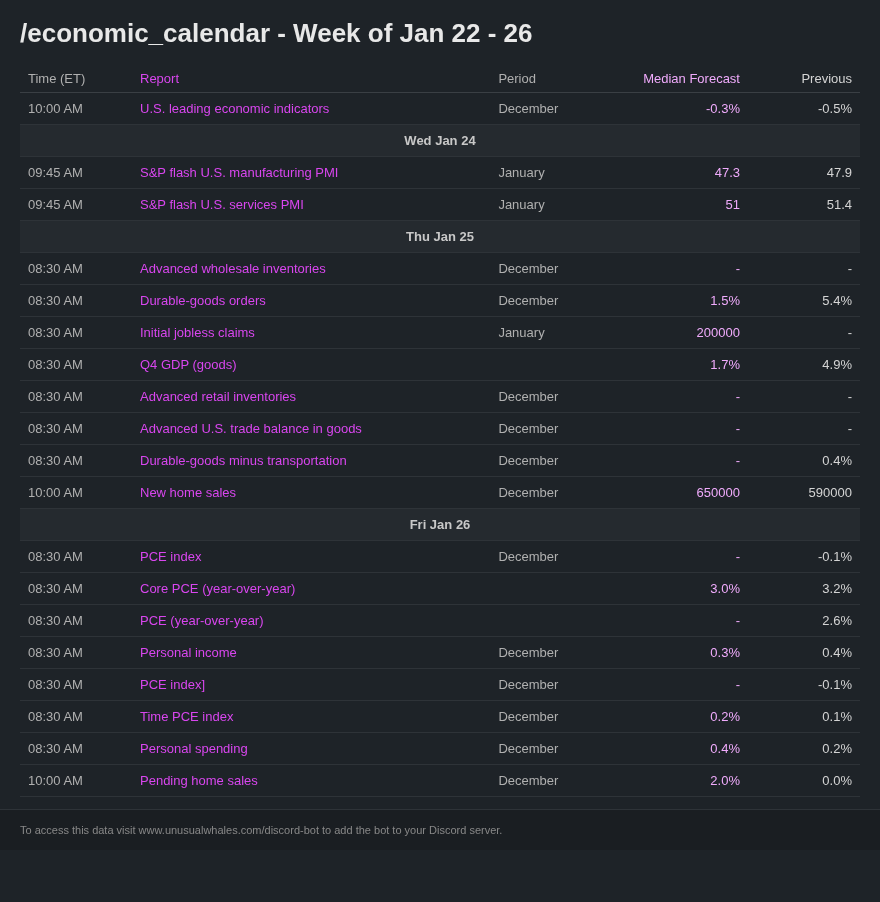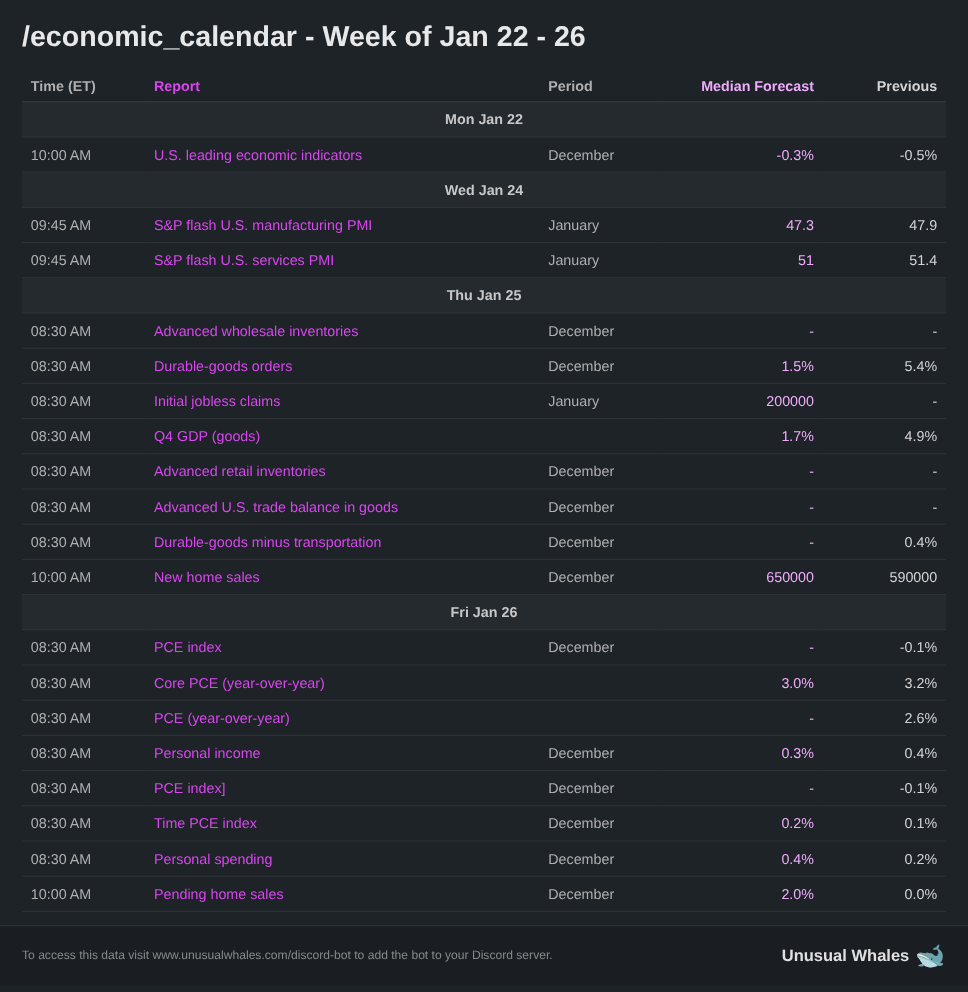--- a/index.html
+++ b/index.html
@@ -19,21 +19,21 @@
       font-size: 26px;
       font-weight: bold;
       margin-bottom: 16px;
     }
     table {
       width: 100%;
       border-collapse: collapse;
     }
     thead th {
       color: #a0a0a0;
-      font-weight: bold;
+      font-weight: normal;
       font-size: 13px;
       text-align: left;
       padding: 6px 8px;
       border-bottom: 1px solid #3a3f44;
     }
     thead th.right {
       text-align: right;
     }
     tbody tr {
       border-bottom: 1px solid #2e3338;
@@ -89,23 +89,20 @@
     <thead>
       <tr>
         <th class="col-time">Time (ET)</th>
         <th class="col-report">Report</th>
         <th class="col-period">Period</th>
         <th class="col-median right">Median Forecast</th>
         <th class="col-previous right">Previous</th>
       </tr>
     </thead>
     <tbody id="table-body">
-    <tr class="day-header">
-          <td colspan="5">Mon Jan 22</td>
-        </tr>
         <tr class="data-row">
           <td class="col-time">10:00 AM</td>
           <td class="col-report">U.S. leading economic indicators</td>
           <td class="col-period">December</td>
           <td class="col-median">-0.3%</td>
           <td class="col-previous">-0.5%</td>
         </tr>
         <tr class="day-header">
           <td colspan="5">Wed Jan 24</td>
         </tr>
@@ -240,17 +237,13 @@
           <td class="col-period">December</td>
           <td class="col-median">2.0%</td>
           <td class="col-previous">0.0%</td>
         </tr>
       </tbody>
   </table>
 </div>
 
 <div class="footer">
   <span class="footer-text">To access this data visit www.unusualwhales.com/discord-bot to add the bot to your Discord server.</span>
-  <div class="footer-brand">
-    <span><span>Unusual</span> <strong>Whales</strong></span>
-    <span class="whale-icon">🐋</span>
-  </div>
 </div>
 
 </body></html>

